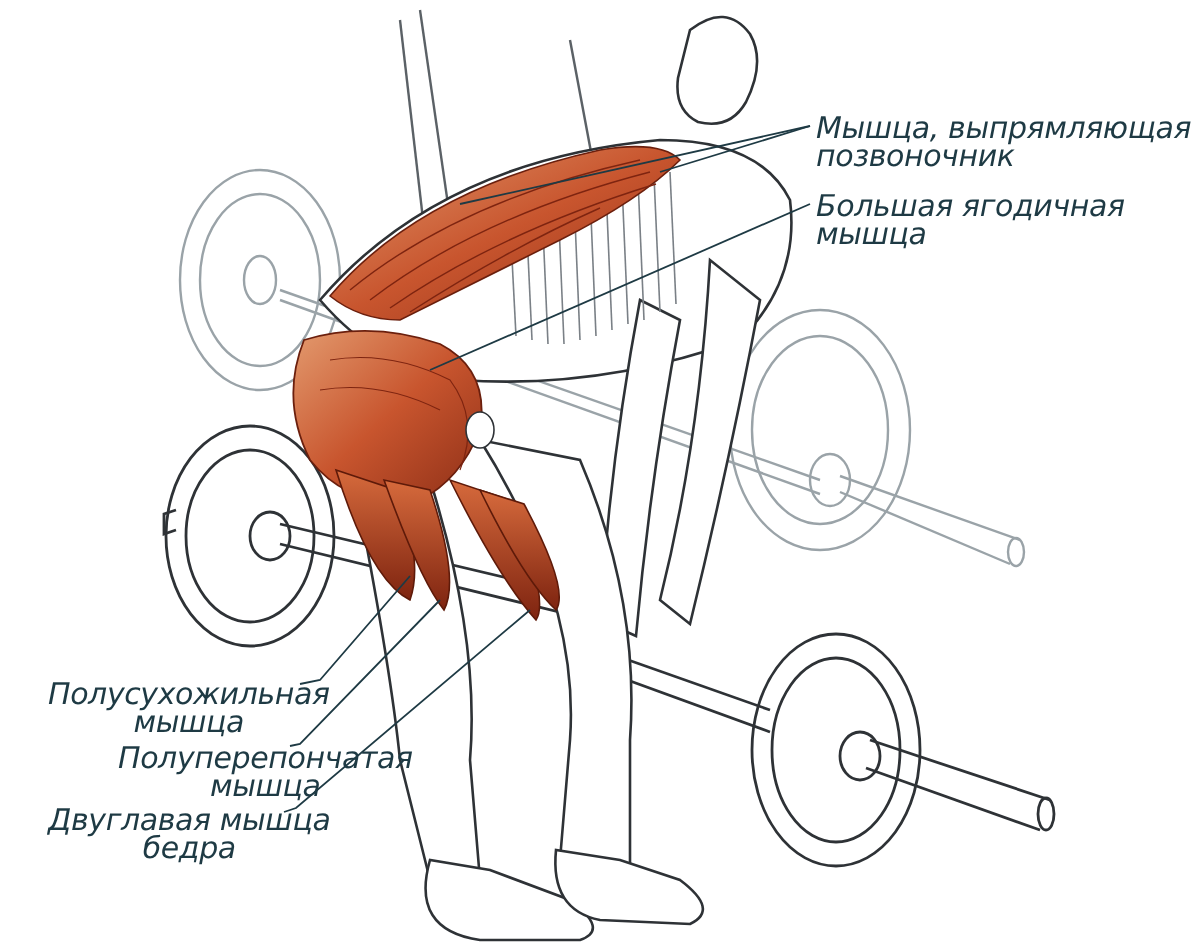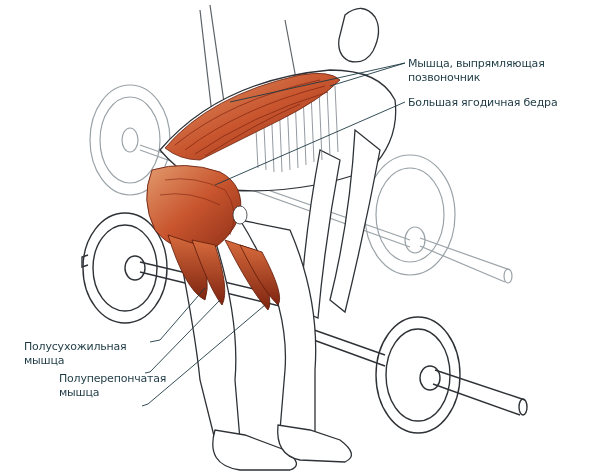--- a/index.html
+++ b/index.html
@@ -2,28 +2,29 @@
 <html><head>
   <meta charset="utf-8">
   <style>
     html, body { margin: 0; padding: 0; background: #ffffff; }
     body { width: 600px; height: 476px; overflow: hidden; position: relative; font-family: "DejaVu Sans", sans-serif; }
     .stage { position: absolute; left: 0; top: 0; width: 600px; height: 476px; }
     .stage svg { position: absolute; left: 0; top: 0; }
     .label {
       position: absolute;
       font-family: "DejaVu Sans", sans-serif;
-      font-size: 11px;
+      font-size: 15px;
       line-height: 14px;
       color: #1e3a44;
       white-space: pre-line;
       letter-spacing: -0.2px;
+      font-style: italic;
     }
     .label.right { text-align: left; }
-    .label.left { text-align: left; }
+    .label.left { text-align: center; }
   </style>
 </head>
 <body>
 
 <div class="stage">
   <svg width="600" height="476" viewBox="0 0 600 476">
     <defs>
       <linearGradient id="mg" x1="0" y1="0" x2="1" y2="1">
         <stop offset="0" stop-color="#e39a6e"></stop>
         <stop offset="0.5" stop-color="#c8552e"></stop>
@@ -132,19 +133,21 @@
       <path d="M330 86 L405 63"></path>
       <path d="M215 185 L405 102"></path>
       <path d="M150 342 L160 340 L205 288"></path>
       <path d="M145 373 L150 372 L220 300"></path>
       <path d="M142 406 L148 404 L265 305"></path>
     </g>
   </svg>
 
   <div class="label right" style="left:408px; top:57px;">Мышца, выпрямляющая
 позвоночник</div>
-  <div class="label right" style="left:408px; top:96px;">Большая ягодичная бедра</div>
+  <div class="label right" style="left:408px; top:96px;">Большая ягодичная мышца</div>
 
   <div class="label left" style="left:24px; top:340px;">Полусухожильная
 мышца</div>
   <div class="label left" style="left:24px; top:372px;margin-left:35px;">Полуперепончатая
 мышца</div>
+  <div class="label left" style="left:24px; top:403px;">Двуглавая мышца
+бедра</div>
 </div>
 
 </body></html>

